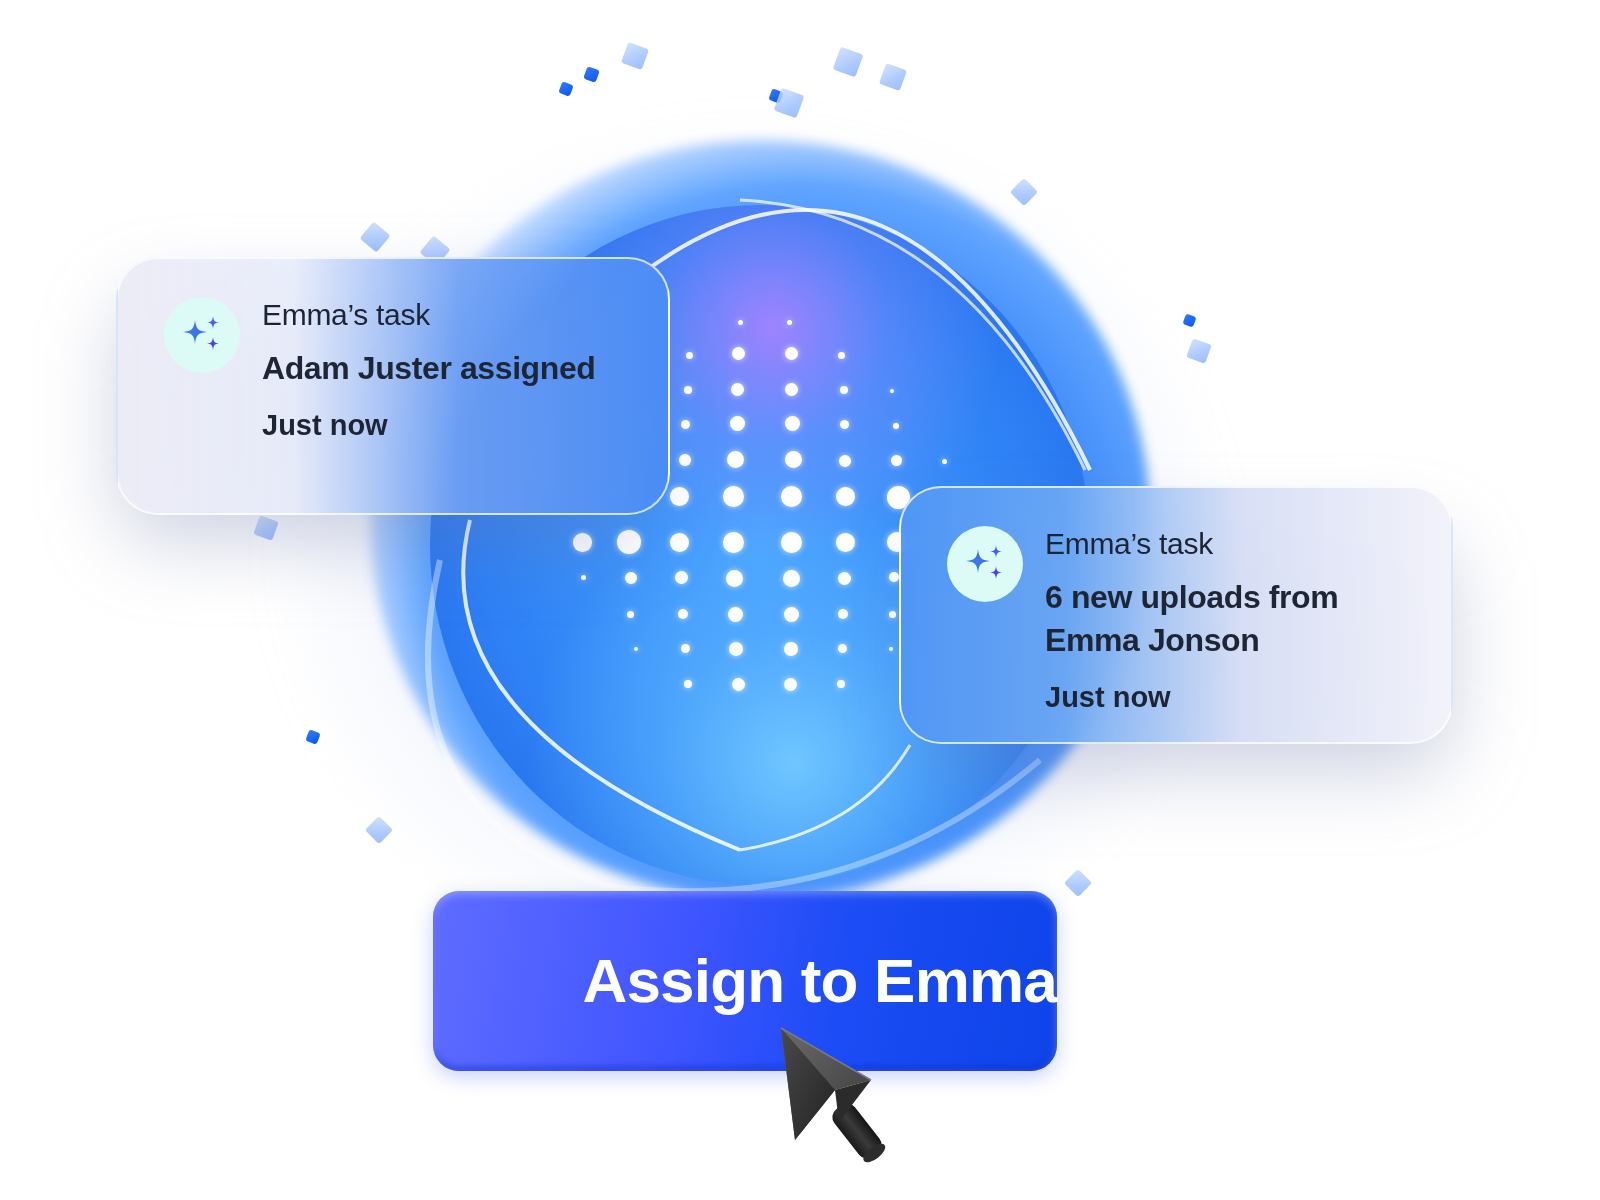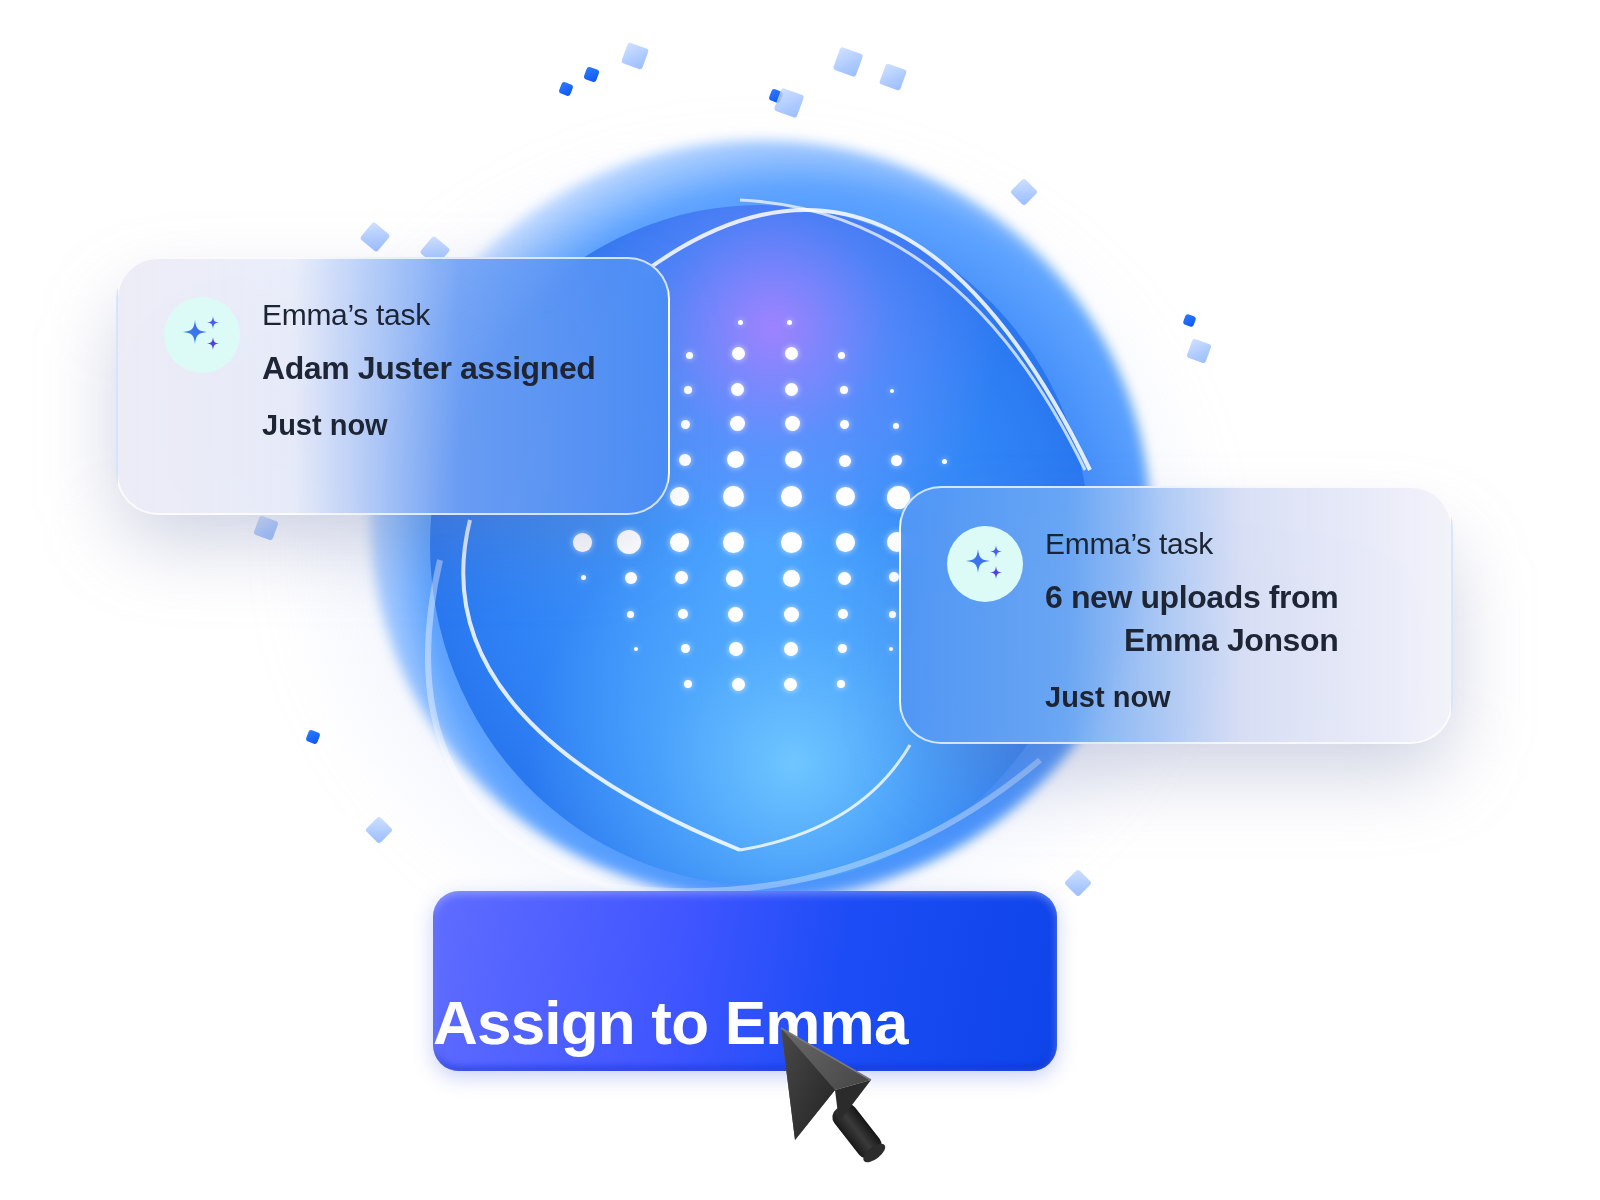--- a/index.html
+++ b/index.html
@@ -60,33 +60,33 @@
       background: linear-gradient(90deg, rgba(80,150,245,0.92) 0%, rgba(110,170,245,0.9) 30%, rgba(215,222,245,0.95) 62%, rgba(242,242,250,0.98) 100%);
     }
     .card-icon {
       position: absolute; width: 76px; height: 76px; border-radius: 50%;
       background: #dcfbf7; display: flex; align-items: center; justify-content: center;
     }
     .card-left .card-icon { left: 46px; top: 38px; }
     .card-right .card-icon { left: 46px; top: 38px; }
     .card-text { position: absolute; left: 144px; top: 38px; color: #1d2433; }
     .card-title { font-size: 30px; font-weight: 400; letter-spacing: -0.3px; line-height: 36px; }
-    .card-body { font-size: 32px; font-weight: 700; line-height: 43px; margin-top: 14px; letter-spacing: -0.4px; color: #1e2636; text-align: right; }
+    .card-body { font-size: 32px; font-weight: 700; line-height: 43px; margin-top: 14px; letter-spacing: -0.4px; color: #1e2636; }
     .card-time { font-size: 29px; font-weight: 700; margin-top: 18px; line-height: 34px; color: #1d2433; }
 
     
     .cta {
       position: absolute; left: 433px; top: 891px; width: 624px; height: 180px; border-radius: 26px;
       background: linear-gradient(100deg, #5f6cff 0%, #3f55ff 40%, #1c4cf5 65%, #0d44e8 100%);
       box-shadow: inset 0 3px 8px rgba(255,255,255,0.35), inset 0 -4px 6px rgba(10,40,200,0.6), 0 6px 20px rgba(40,70,220,0.25);
       border: none; cursor: pointer; padding: 0;
     }
     .cta-label {
-      position: absolute; left: 0; right: 0; top: 50px; text-align: left;
-      color: #ffffff; font-size: 62px; font-weight: 700; letter-spacing: -0.8px; line-height: 80px; margin-top: 42px;
+      position: absolute; left: 0; right: 0; top: 50px; text-align: right;
+      color: #ffffff; font-size: 62px; font-weight: 700; letter-spacing: -0.8px; line-height: 80px;
     }
     .cursor { position: absolute; left: 775px; top: 1020px; width: 130px; height: 150px; }
   </style>
 </head>
 <body>
 
 <div class="stage">
 
   <div class="halo"></div>
 

